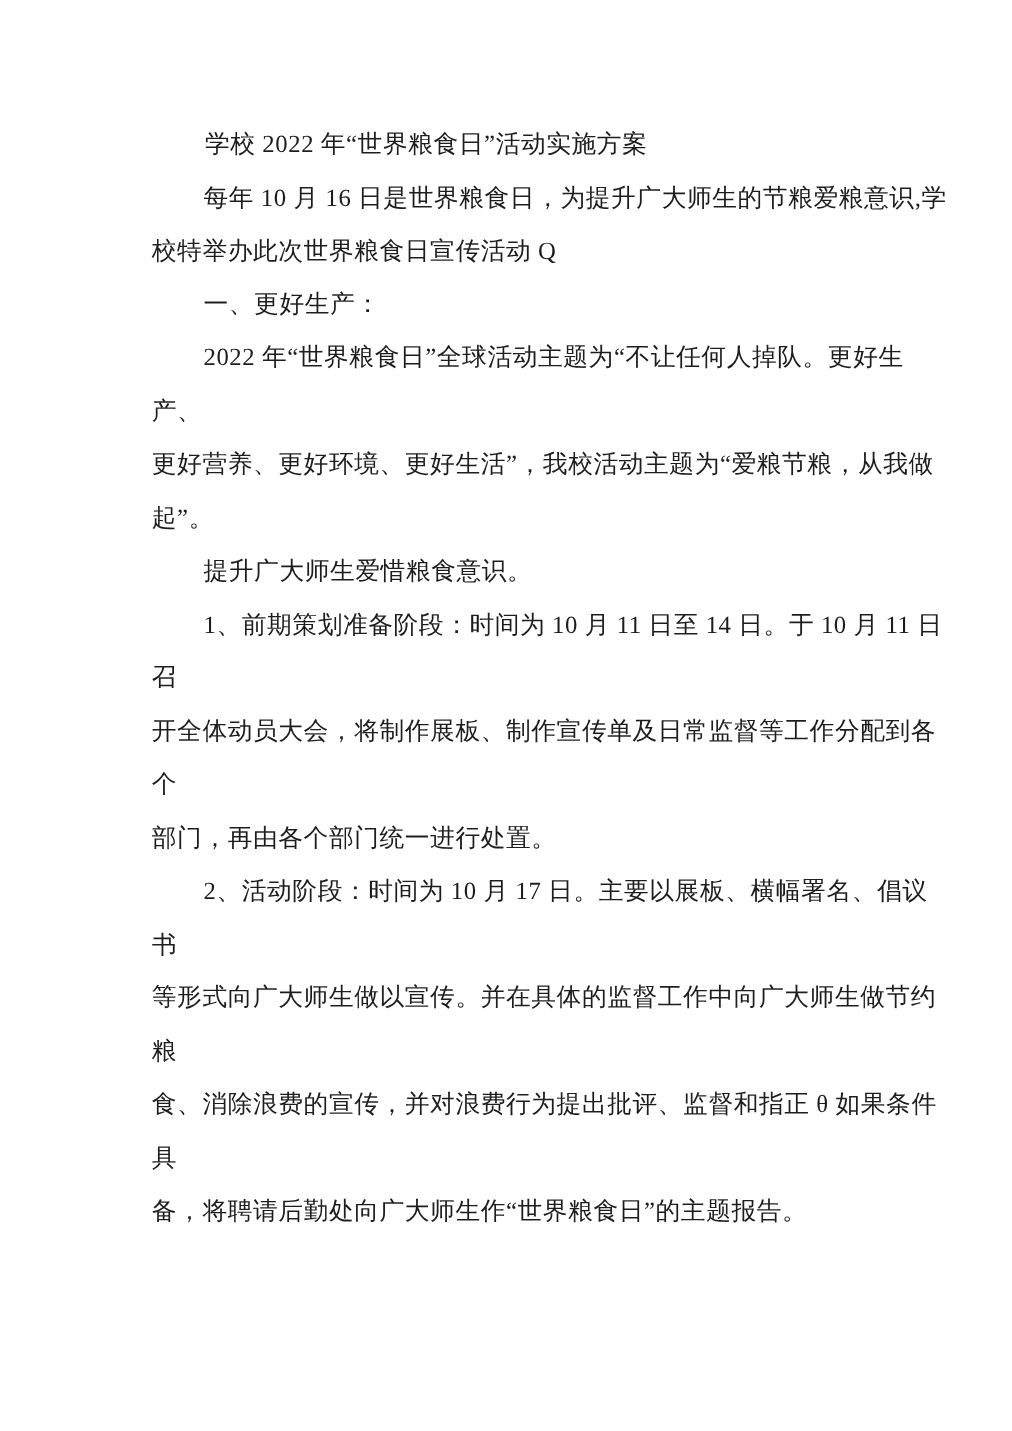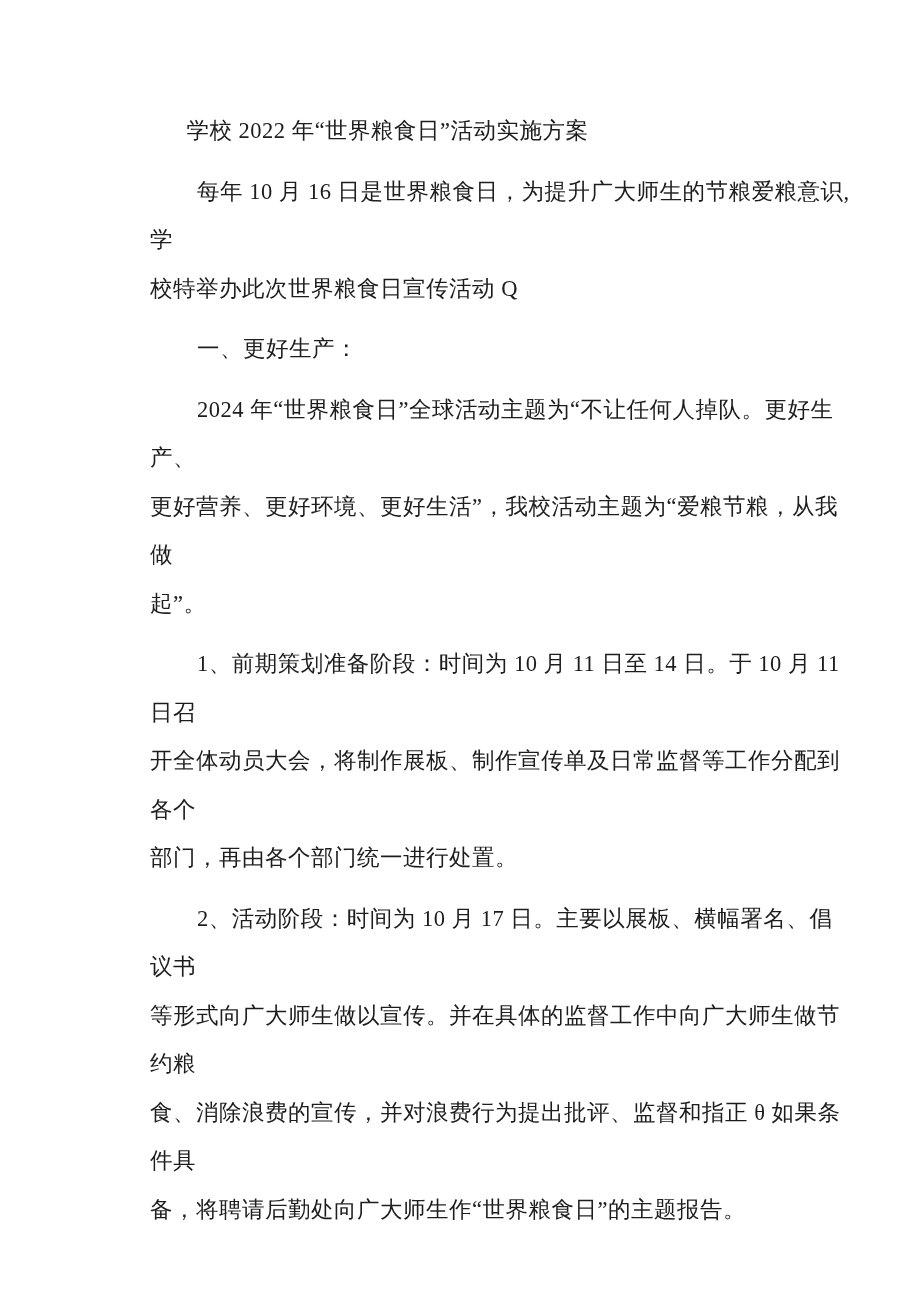--- a/index.html
+++ b/index.html
@@ -26,42 +26,43 @@
     font-weight: normal;
     line-height: 48.5px;
     letter-spacing: 0.5px;
     white-space: pre-line;
   }
   .doc-content {
     margin-left: 138px;
     width: 726px;
   }
   .doc-content p {
-    margin: 12px;
+    margin: 0;
     font-size: 22.5px;
     line-height: 48.5px;
     letter-spacing: 0.5px;
     text-indent: 47px;
     white-space: pre-line;
     text-align: left;
   }
 </style>
 </head>
 <body>
 
 <div class="doc">
   <h1 class="doc-title">学校 2022 年“世界粮食日”活动实施方案</h1>
 
   <div class="doc-content">
     <p>每年 10 月 16 日是世界粮食日，为提升广大师生的节粮爱粮意识,学
 校特举办此次世界粮食日宣传活动 Q</p>
     <p>一、更好生产：</p>
-    <p>2024 年“世界粮食日”全球活动主题为“不让任何人掉队。更好生产、
+    <p>2022 年“世界粮食日”全球活动主题为“不让任何人掉队。更好生产、
 更好营养、更好环境、更好生活”，我校活动主题为“爱粮节粮，从我做
 起”。</p>
+    <p>提升广大师生爱惜粮食意识。</p>
     <p>1、前期策划准备阶段：时间为 10 月 11 日至 14 日。于 10 月 11 日召
 开全体动员大会，将制作展板、制作宣传单及日常监督等工作分配到各个
 部门，再由各个部门统一进行处置。</p>
     <p>2、活动阶段：时间为 10 月 17 日。主要以展板、横幅署名、倡议书
 等形式向广大师生做以宣传。并在具体的监督工作中向广大师生做节约粮
 食、消除浪费的宣传，并对浪费行为提出批评、监督和指正 θ 如果条件具
 备，将聘请后勤处向广大师生作“世界粮食日”的主题报告。</p>
 
   </div>
 </div>

